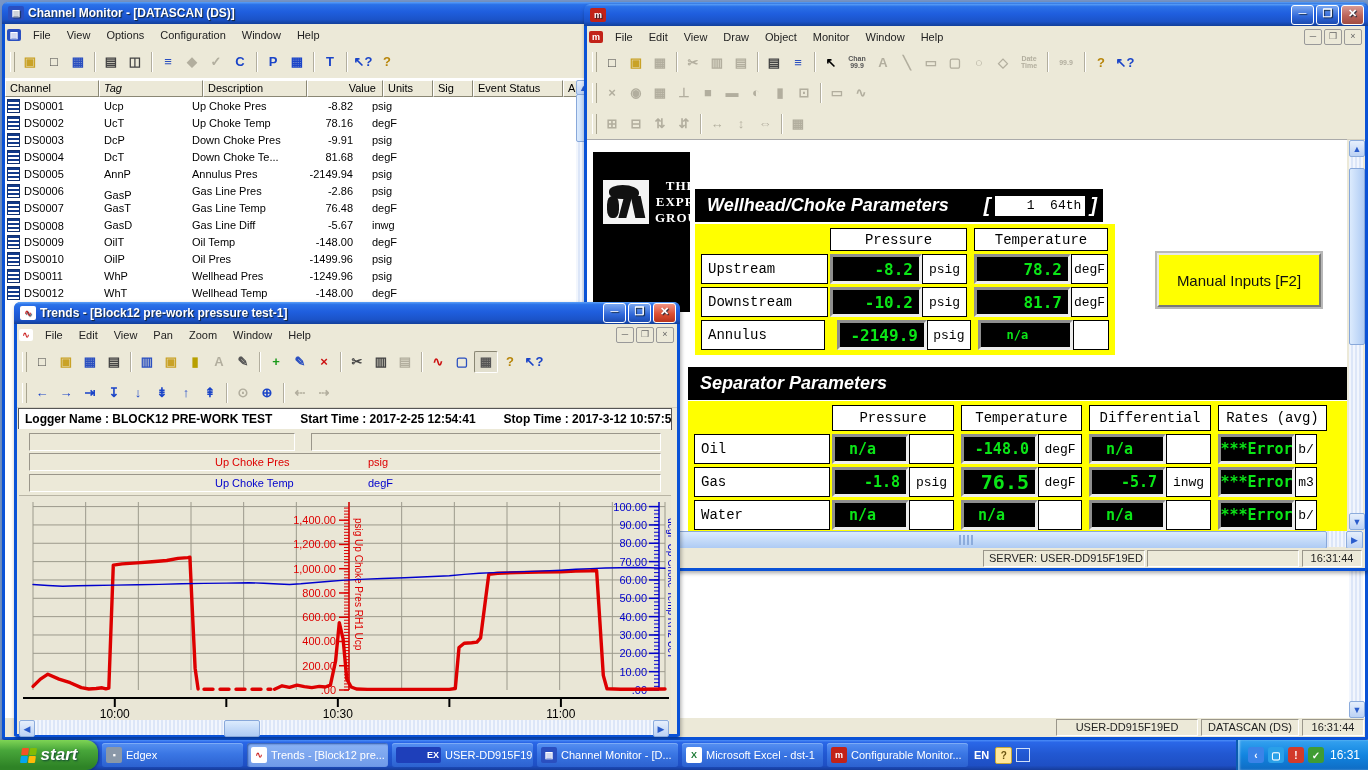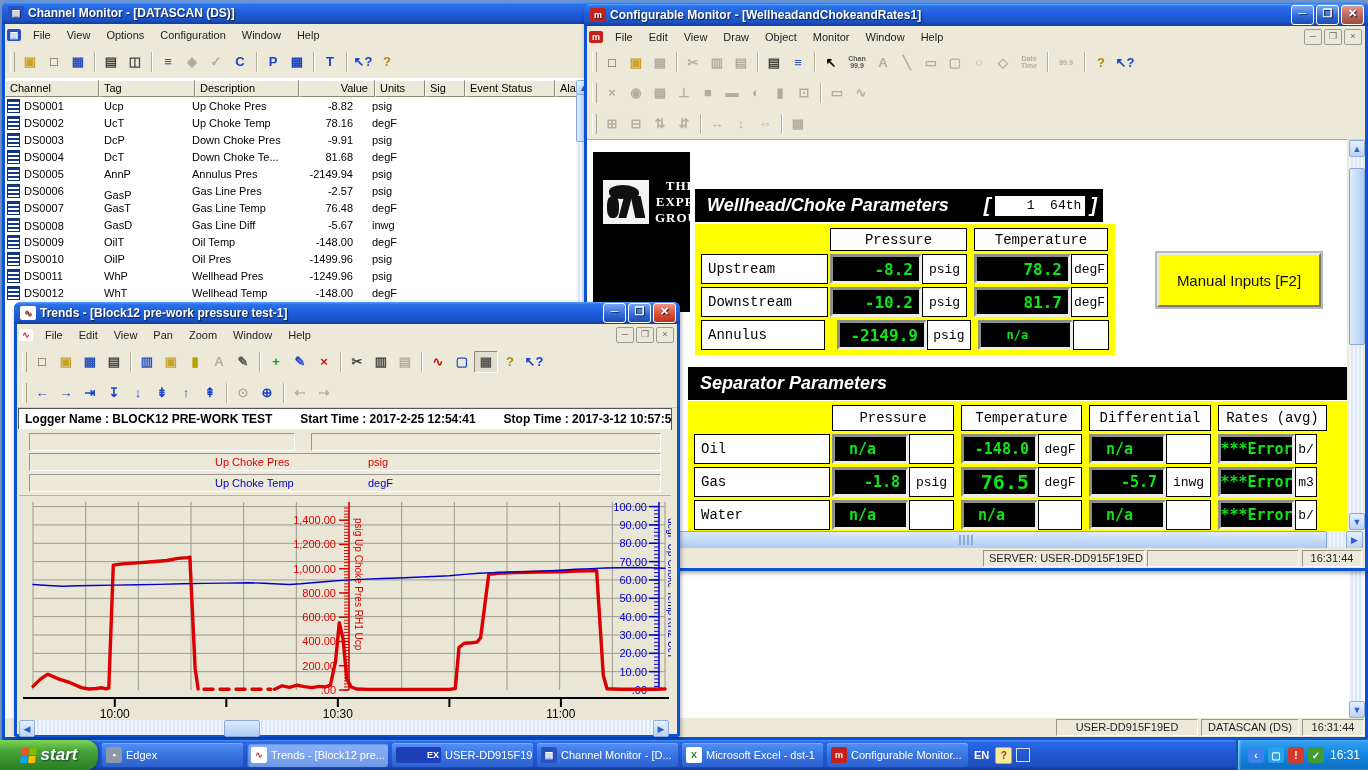--- a/index.html
+++ b/index.html
@@ -143,21 +143,21 @@
         <span class="tbi" style="color: rgb(26, 68, 200);">▦</span>
         <span class="sep"></span>
         <span class="tbi" style="color: rgb(26, 68, 200);">T</span>
         <span class="sep"></span>
         <span class="tbi" style="color: rgb(26, 68, 200);">↖?</span>
         <span class="tbi" style="color: rgb(184, 134, 11);">?</span>
       </div>
     <div class="abs" style="left:0;top:76px;right:0;bottom:19px;background:#fff;overflow:hidden;">
       <div class="abs" id="ch-header" style="left:0;top:2px;display:flex;">
           <span class="hc" style="width: 94px;">Channel</span>
-          <span class="hc" style="width: 96px;">Tag</span>
+          <span class="hc" style="width: 104px; font-style: italic;">Tag</span>
           <span class="hc" style="width: 104px;">Description</span>
           <span class="hc" style="width: 76px; text-align: right; padding-right: 6px;">Value</span>
           <span class="hc" style="width: 50px;">Units</span>
           <span class="hc" style="width: 40px;">Sig</span>
           <span class="hc" style="width: 90px;">Event Status</span>
           <span class="hc" style="width: 36px;">Alarm</span>
         </div>
       <div class="abs" id="ch-rows" style="left:0;top:19px;width:578px;">
           <div class="chrow">
             <span class="cc" style="width: 94px; display: flex; align-items: center; padding-left: 0px;">
@@ -224,21 +224,21 @@
             <span class="cc" style="width: 90px;"></span>
             <span class="cc" style="width: 36px;"></span>
           </div>
           <div class="chrow">
             <span class="cc" style="width: 94px; display: flex; align-items: center; padding-left: 0px;">
               <span class="chico"></span>
               <span>DS0006</span>
             </span>
             <span class="cc" style="width: 88px; margin-top: 8px;">GasP</span>
             <span class="cc" style="width: 104px;">Gas Line Pres</span>
-            <span class="cc" style="width: 76px; text-align: right; padding-right: 14px; box-sizing: border-box;">-2.57</span>
+            <span class="cc" style="width: 76px; text-align: right; padding-right: 14px; box-sizing: border-box;">-2.86</span>
             <span class="cc" style="width: 50px;">psig</span>
             <span class="cc" style="width: 40px;"></span>
             <span class="cc" style="width: 90px;"></span>
             <span class="cc" style="width: 36px;"></span>
           </div>
           <div class="chrow">
             <span class="cc" style="width: 94px; display: flex; align-items: center; padding-left: 0px;">
               <span class="chico"></span>
               <span>DS0007</span>
             </span>
@@ -330,21 +330,20 @@
     <div class="status" style="left:0;right:0;bottom:0;height:19px;">
       <span class="sfield" style="width:130px;text-align:center;">USER-DD915F19ED</span>
       <span class="sfield" style="width:86px;text-align:center;">DATASCAN (DS)</span>
       <span class="sfield" style="width:50px;text-align:center;margin-right:1px;">16:31:44</span>
     </div>
   </section>
 
   <section class="win" id="win-config" style="left:584px;top:4px;width:778px;height:564px;z-index:2;">
     <div class="tbar">
       <span class="ticon" style="background:#c22218;">m</span>
-      <span>Configurable Monitor - [WellheadandChokeandRates1]</span>
       <span class="wbtns">
         <span class="wbtn">─</span>
         <span class="wbtn">❒</span>
         <span class="wbtn closemuted">✕</span>
       </span>
     </div>
     <div class="mbar" style="top:22px;">
       <span class="ticon" style="background:#c22218;width:14px;height:12px;">m</span>
       <span id="cf-menu" style="display:flex;">
           <span class="mi">File</span>

